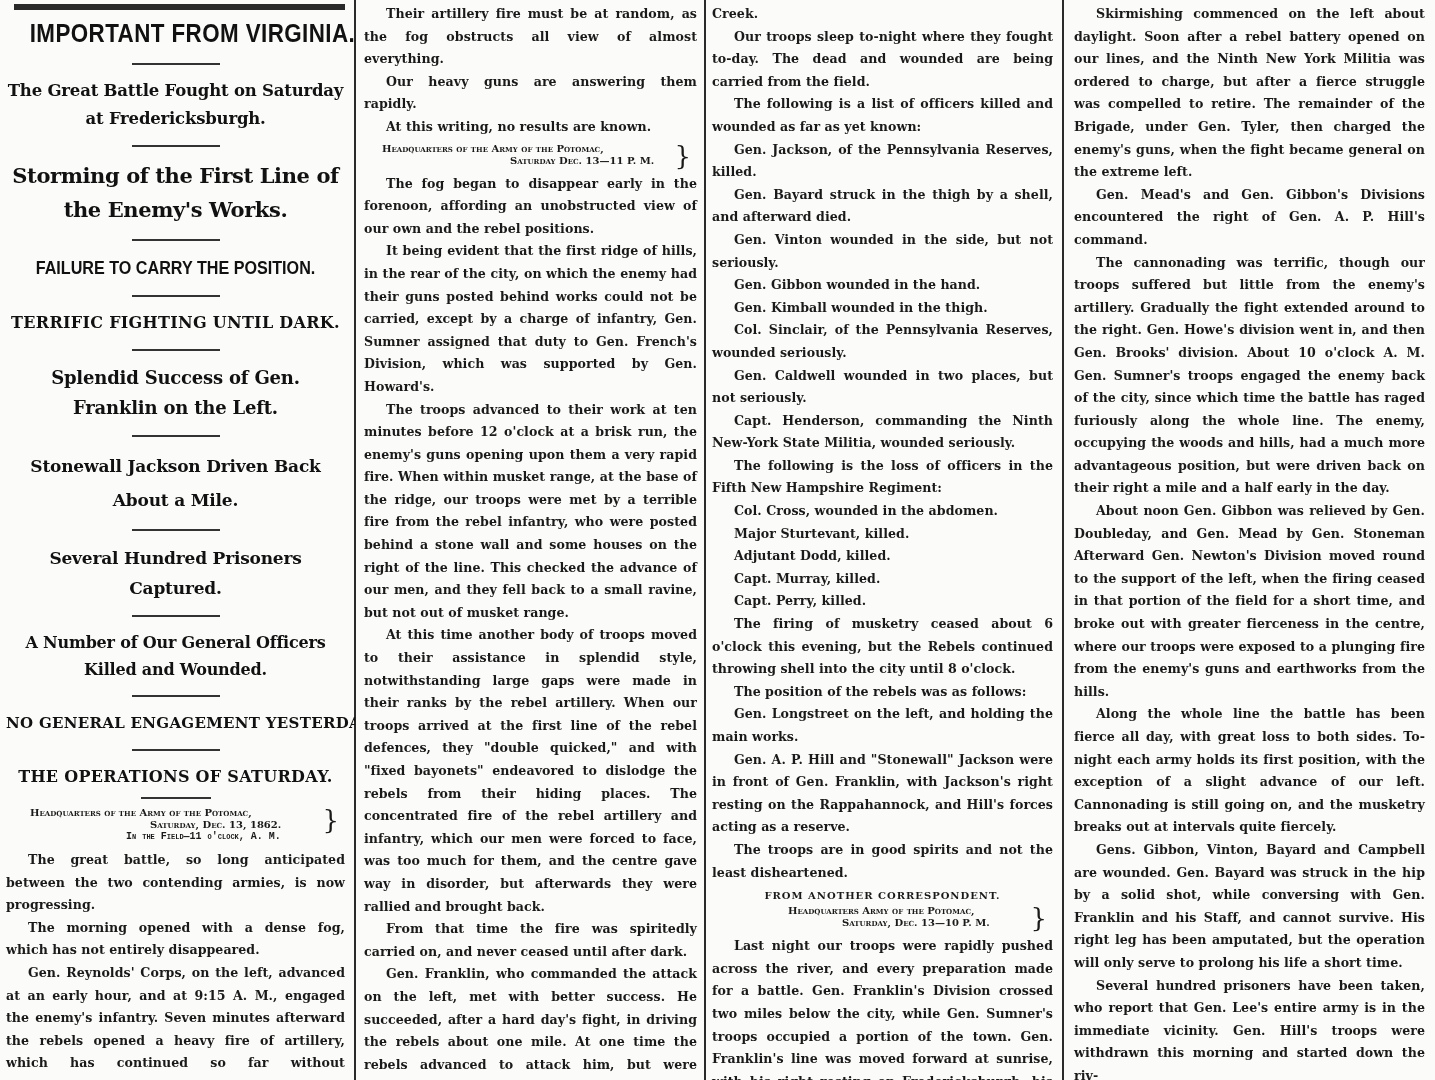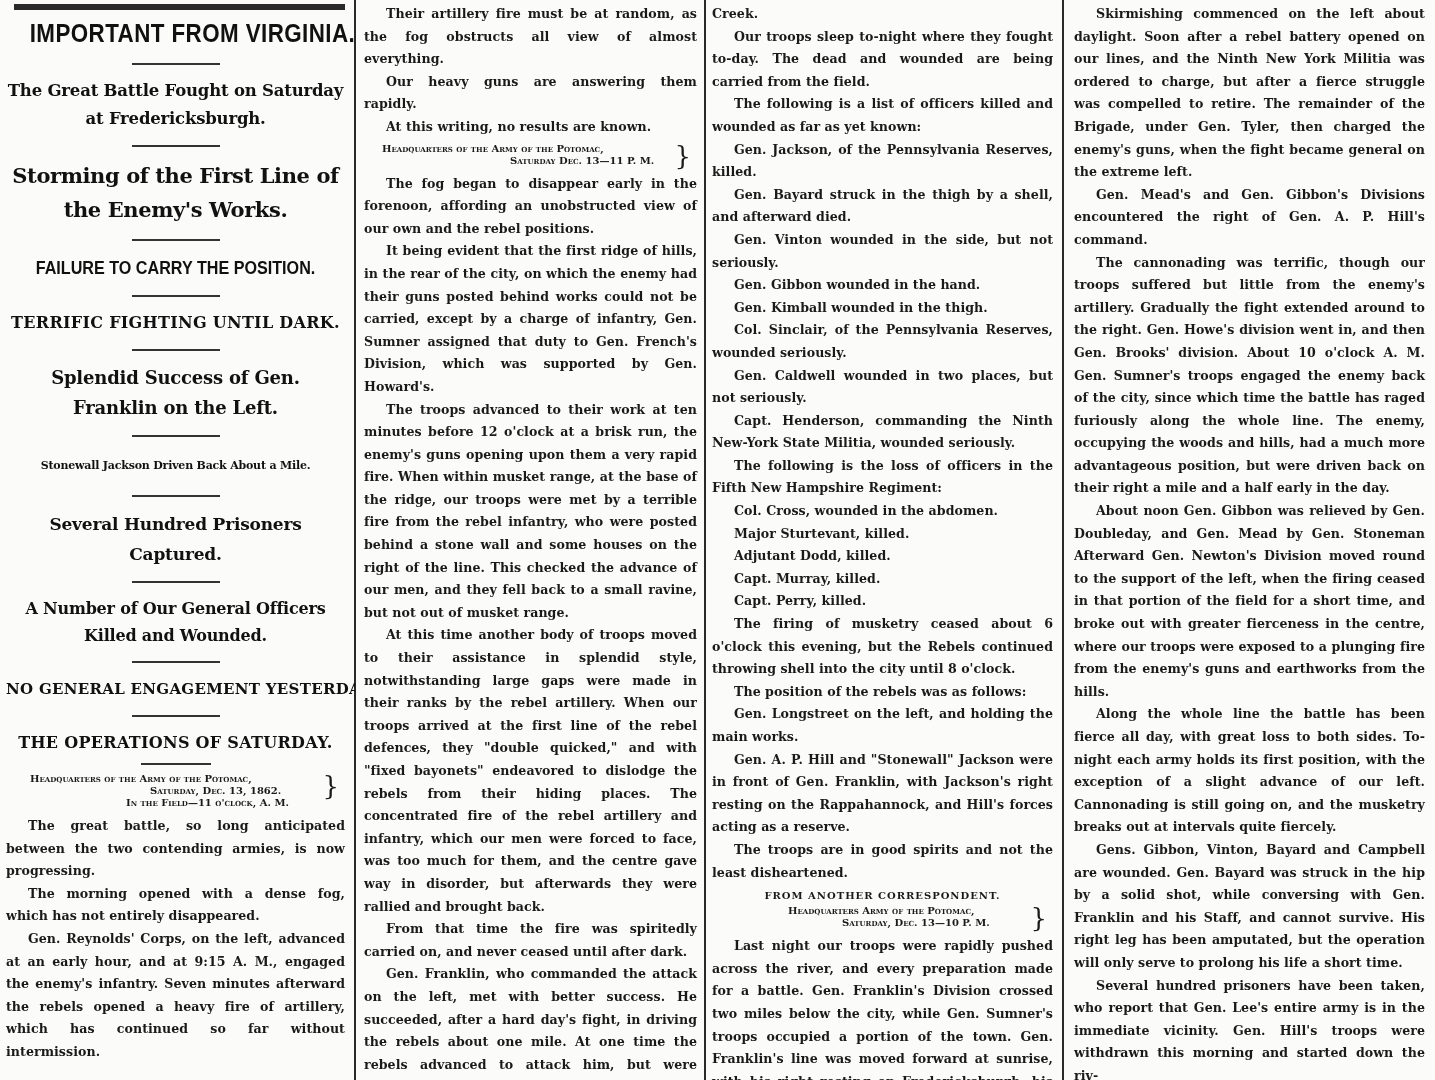--- a/index.html
+++ b/index.html
@@ -59,34 +59,34 @@
     <h2 class="hd hd-md">The Great Battle Fought on Saturday at Fredericksburgh.</h2>
     <div class="dash"></div>
     <h2 class="hd hd-lg">Storming of the First Line of the Enemy's Works.</h2>
     <div class="dash"></div>
     <h2 class="hd hd-caps">FAILURE TO CARRY THE POSITION.</h2>
     <div class="dash"></div>
     <h2 class="hd hd-caps2">TERRIFIC FIGHTING UNTIL DARK.</h2>
     <div class="dash"></div>
     <h2 class="hd hd-md" style="font-size:18px;line-height:30px;">Splendid Success of Gen. Franklin on the Left.</h2>
     <div class="dash"></div>
-    <h2 class="hd hd-md" style="font-size:11px;line-height:34px;">Stonewall Jackson Driven Back About a Mile.</h2>
+    <h2 class="hd hd-md" style="font-size:17px;line-height:34px;">Stonewall Jackson Driven Back About a Mile.</h2>
     <div class="dash"></div>
     <h2 class="hd hd-md" style="font-size:17px;line-height:30px;">Several Hundred Prisoners Captured.</h2>
     <div class="dash"></div>
     <h2 class="hd hd-md" style="font-size:16px;line-height:27px;">A Number of Our General Officers Killed and Wounded.</h2>
     <div class="dash"></div>
     <h2 class="hd hd-caps2" style="font-size:15px;">NO GENERAL ENGAGEMENT YESTERDAY.</h2>
     <div class="dash"></div>
     <h2 class="hd hd-caps2" style="font-size:16px;">THE OPERATIONS OF SATURDAY.</h2>
     <div class="dash" style="width:70px;margin:6px auto 8px;"></div>
     <div class="dateline" style="padding-left:24px;">
       <span class="dl">Headquarters of the Army of the Potomac,</span>
       <span class="dl" style="padding-left:120px;">Saturday, Dec. 13, 1862.</span>
-      <span class="dl" style="padding-left:96px;">In the Field—11 o'clock, A. M.</span>
+      <span class="dl" style="padding-left:96px;font-family:Liberation Mono, monospace;">In the Field—11 o'clock, A. M.</span>
       <span class="brace">}</span>
     </div>
     <p class="body">The great battle, so long anticipated between the two contending armies, is now progressing.</p>
     <p class="body">The morning opened with a dense fog, which has not entirely disappeared.</p>
     <p class="body">Gen. Reynolds' Corps, on the left, advanced at an early hour, and at 9:15 A. M., engaged the enemy's infantry. Seven minutes afterward the rebels opened a heavy fire of artillery, which has continued so far without intermission.</p>
   </div>
 
   <div class="col" id="col2">
     <p class="body">Their artillery fire must be at random, as the fog obstructs all view of almost everything.</p>
     <p class="body">Our heavy guns are answering them rapidly.</p>

